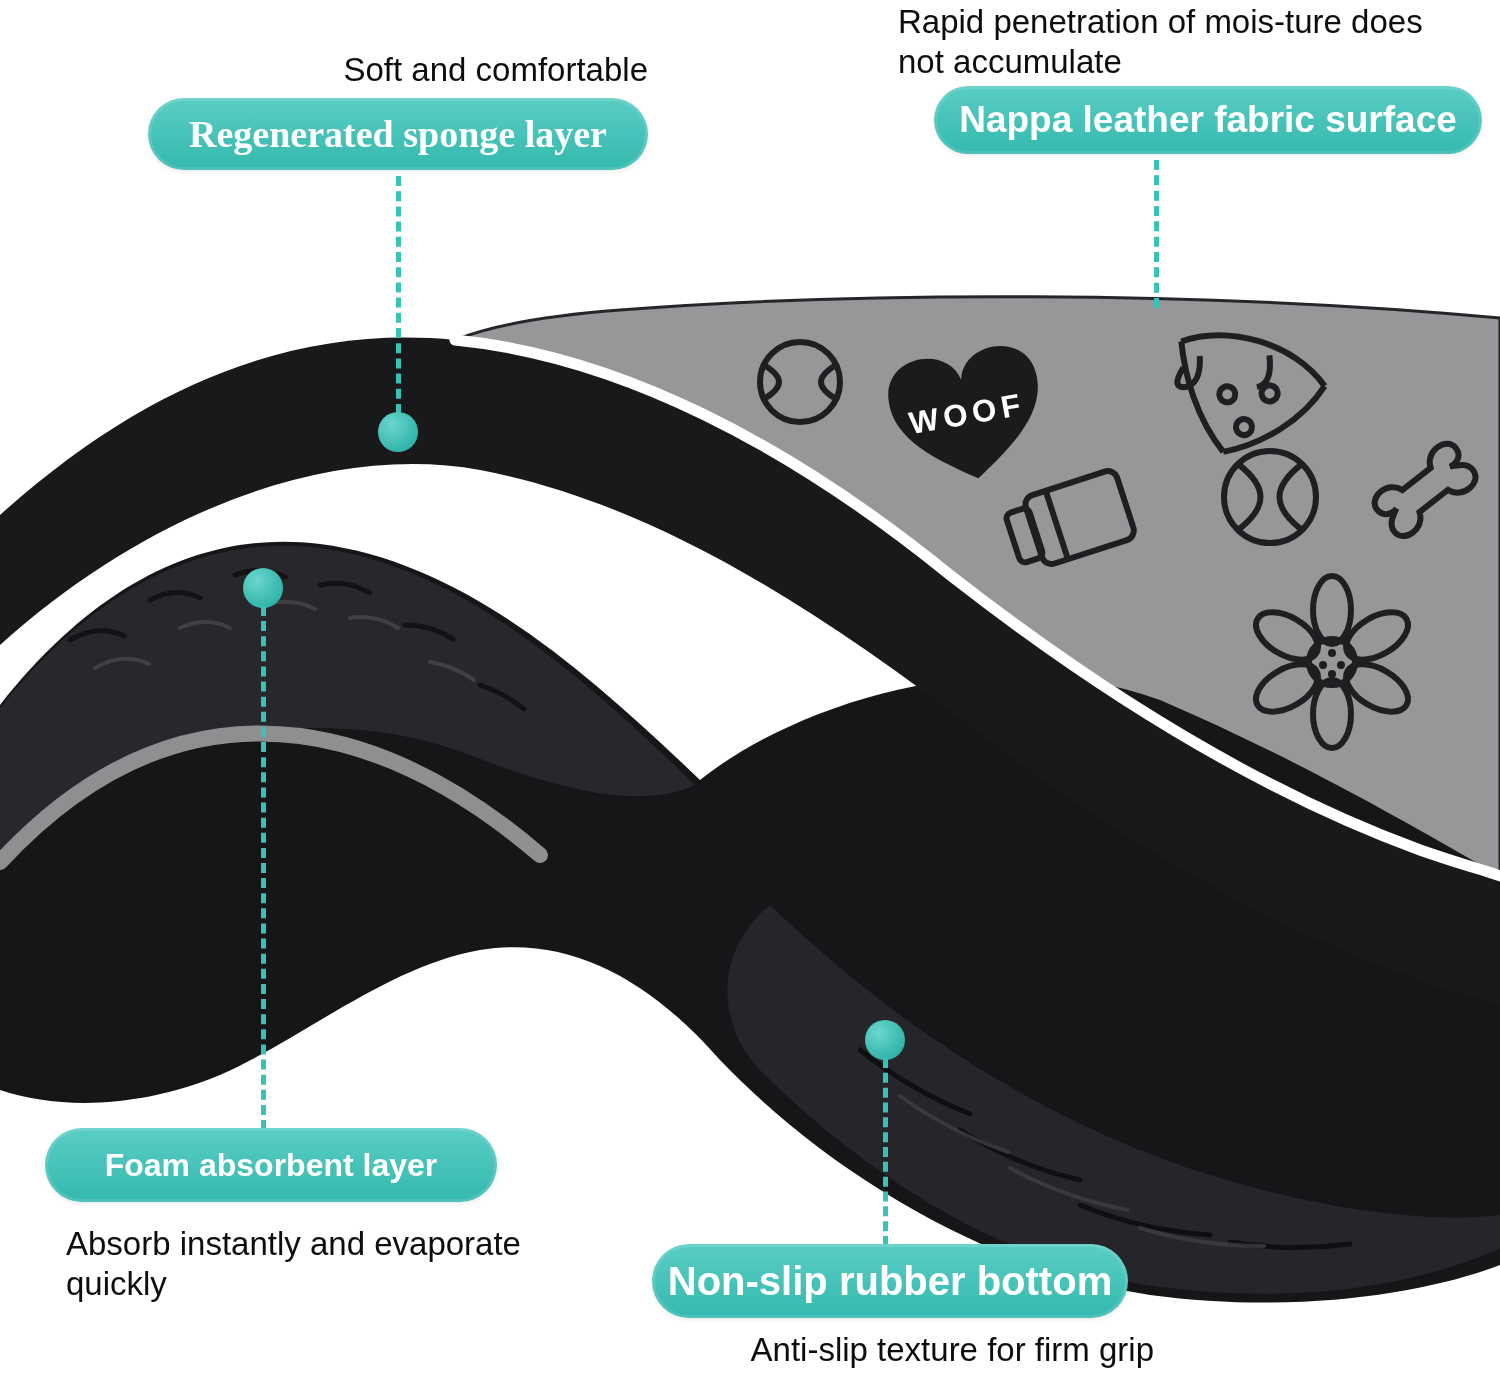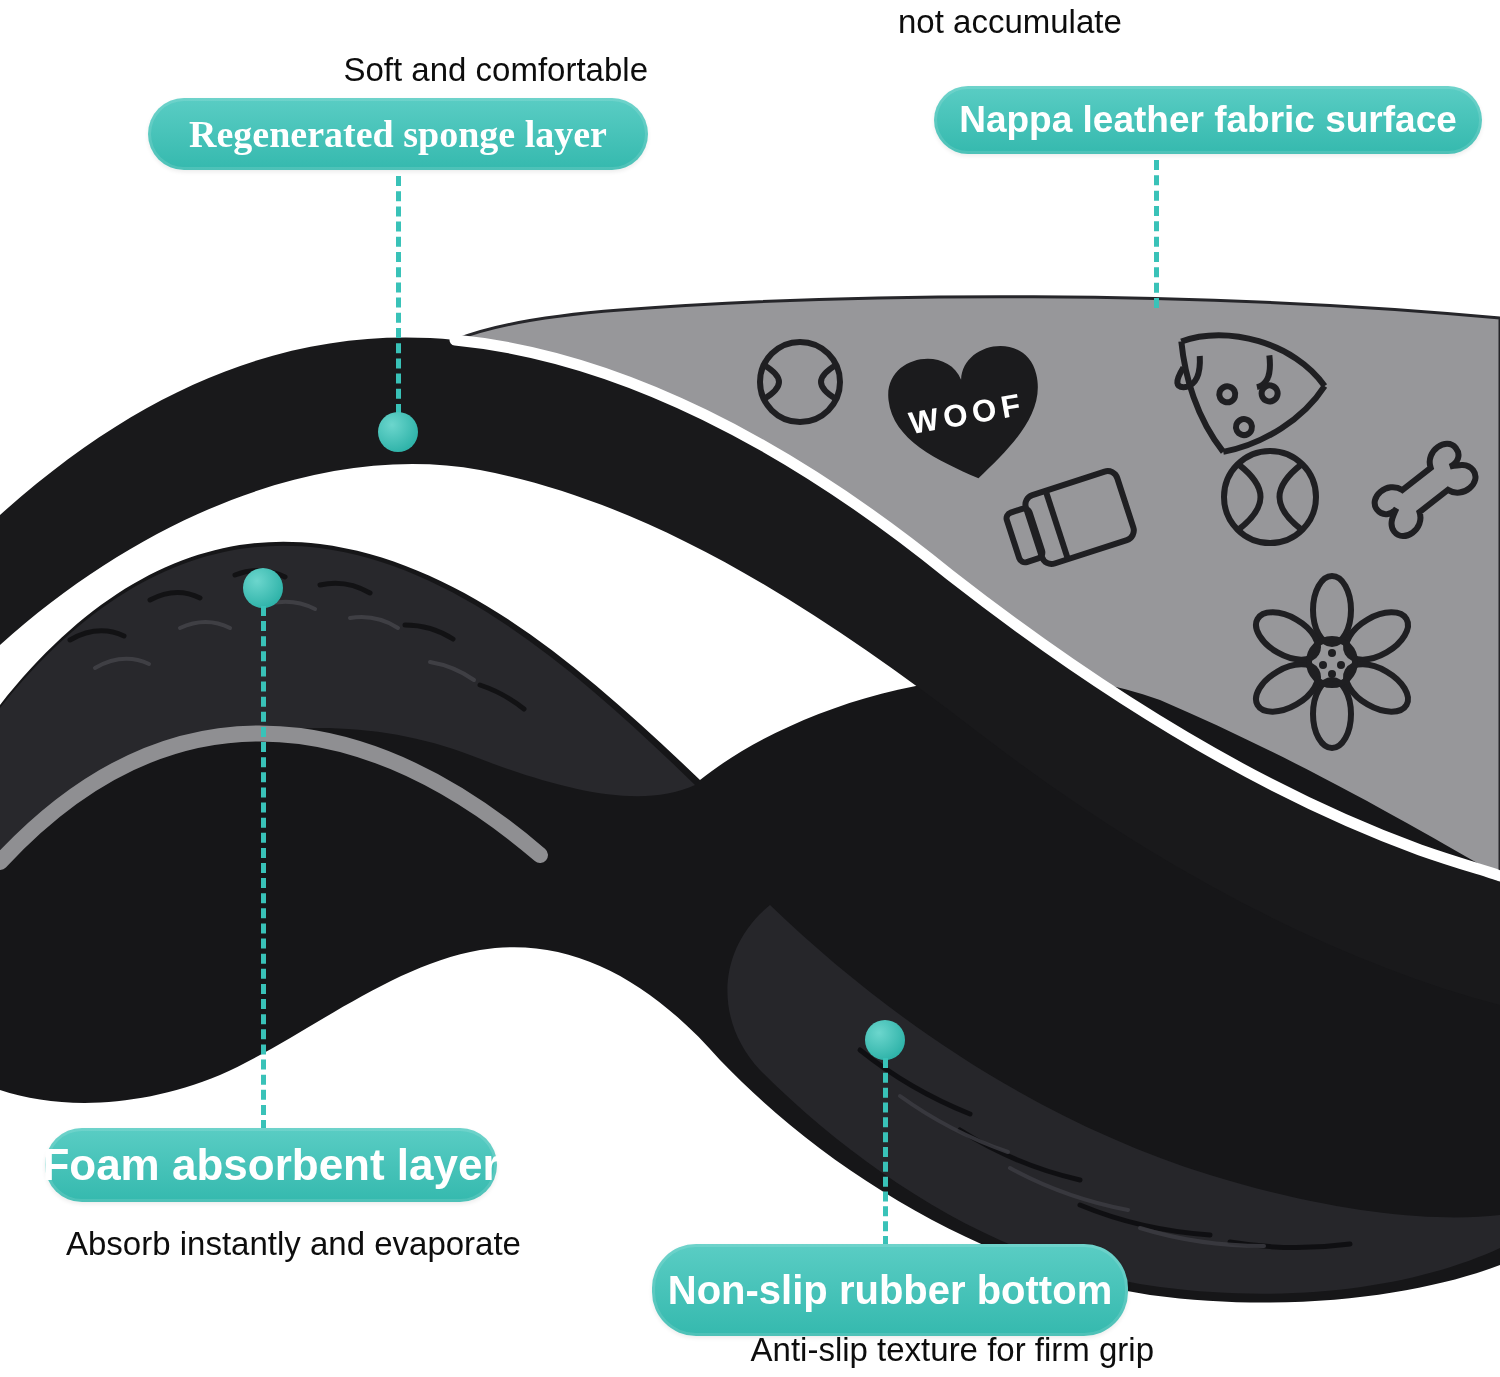--- a/index.html
+++ b/index.html
@@ -44,26 +44,26 @@
   #pill-sponge{left:148px;top:98px;width:500px;height:72px;font-size:38px;font-family:Liberation Serif, serif;}
   #line-sponge{left:396px;top:176px;height:238px;}
   #dot-sponge{left:378px;top:412px;}
 
   #caption-surface{left:898px;top:2px;width:570px;}
   #pill-surface{left:934px;top:86px;width:548px;height:68px;font-size:37px;}
   #line-surface{left:1154px;top:160px;height:148px;}
 
   #dot-foam{left:243px;top:568px;}
   #line-foam{left:261px;top:606px;height:524px;}
-  #pill-foam{left:45px;top:1128px;width:452px;height:74px;font-size:44px;}
+  #pill-foam{left:45px;top:1128px;width:452px;height:74px;font-size:32px;}
   #caption-foam{left:66px;top:1224px;width:520px;}
 
   #dot-rubber{left:865px;top:1020px;}
   #line-rubber{left:883px;top:1058px;height:188px;}
-  #pill-rubber{left:652px;top:1244px;width:476px;height:92px;font-size:40px;}
+  #pill-rubber{left:652px;top:1244px;width:476px;height:74px;font-size:40px;}
   #caption-rubber{left:614px;top:1330px;width:540px;}
 </style>
 </head>
 <body>
 
 <div class="stage">
 
   <svg class="mat-svg" width="1500" height="1377" viewBox="0 0 1500 1377">
 
     <g>
@@ -188,34 +188,36 @@
   </svg>
 
   <div class="caption center" id="caption-sponge">Soft and comfortable</div>
   <div class="pill" id="pill-sponge">
     <span>Regenerated sponge layer</span>
   </div>
   <div class="connector" id="line-sponge"></div>
   <div class="dot" id="dot-sponge"></div>
 
   <div class="caption" id="caption-surface">
+    <div>Rapid penetration of mois-ture does</div>
     <div>not accumulate</div>
   </div>
   <div class="pill" id="pill-surface">
     <span>Nappa leather fabric surface</span>
   </div>
   <div class="connector" id="line-surface"></div>
 
   <div class="dot" id="dot-foam"></div>
   <div class="connector" id="line-foam"></div>
   <div class="pill" id="pill-foam">
     <span>Foam absorbent layer</span>
   </div>
   <div class="caption" id="caption-foam">
     <div>Absorb instantly and evaporate</div>
+    <div>quickly</div>
   </div>
 
   <div class="dot" id="dot-rubber"></div>
   <div class="connector" id="line-rubber"></div>
   <div class="pill" id="pill-rubber">
     <span>Non-slip rubber bottom</span>
   </div>
   <div class="caption center" id="caption-rubber">Anti-slip texture for firm grip</div>
 
 </div>

